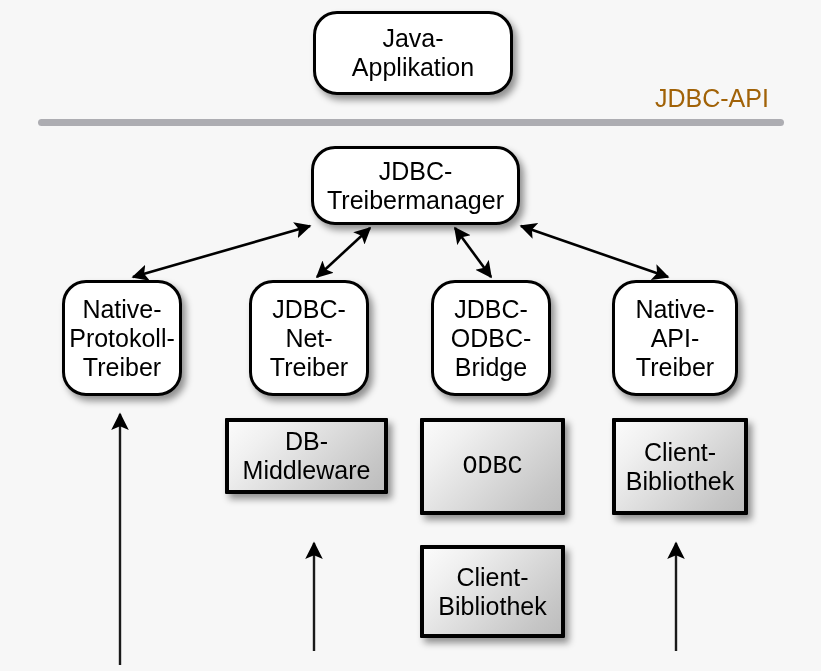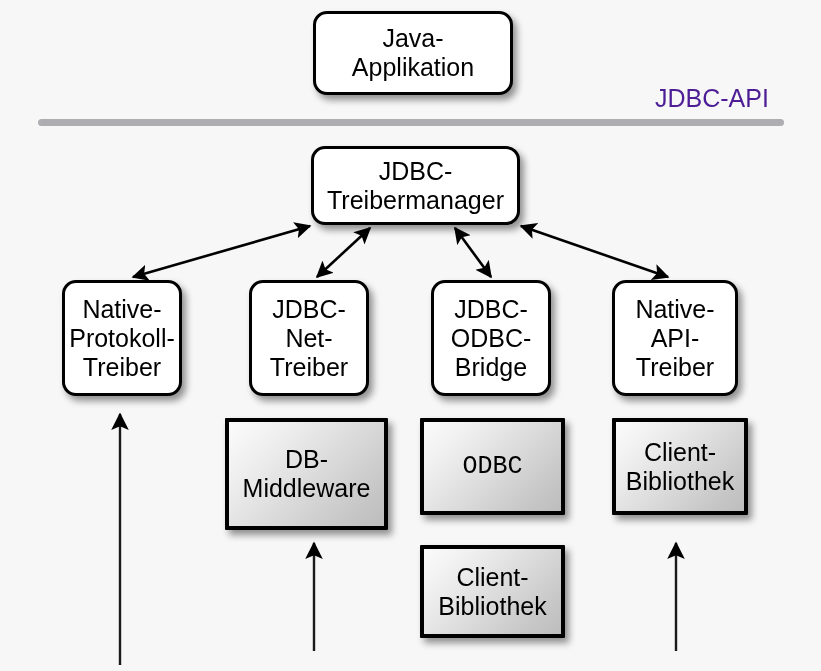--- a/index.html
+++ b/index.html
@@ -32,36 +32,36 @@
     box-sizing: border-box;
     color: #000000;
     line-height: 1.16;
     white-space: pre-line;
     z-index: 3;
   }
   
   .rounded {
     background: #ffffff;
     border: 3px solid #000000;
-    border-radius: 14px;
+    border-radius: 24px;
     box-shadow: 4px 5px 7px rgba(0,0,0,0.42);
     font-size: 25px;
   }
   
   .grayblock {
     border: 4px solid #000000;
     border-radius: 1px;
     background: linear-gradient(135deg, #fbfbfb 0%, #f0f0f0 22%, #dcdcdc 52%, #c6c6c6 84%, #bdbdbd 100%);
     box-shadow: 4px 5px 7px rgba(0,0,0,0.42);
     font-size: 25px;
   }
   .api-label {
     position: absolute;
     font-size: 25px;
-    color: #4c1d95;
+    color: #a16207;
     z-index: 3;
     white-space: nowrap;
   }
   .api-rule {
     position: absolute;
     background: #adadb2;
     border-radius: 4px;
     z-index: 2;
   }
 </style>
@@ -113,21 +113,21 @@
 Treiber</div>
 
   <div class="node rounded" style="left:431px; top:280px; width:120px; height:116px;">JDBC-
 ODBC-
 Bridge</div>
 
   <div class="node rounded" style="left:612px; top:280px; width:126px; height:116px;">Native-
 API-
 Treiber</div>
 
-  <div class="node grayblock" style="left:225px; top:418px; width:163px; height:112px;">DB-
+  <div class="node grayblock" style="left:225px; top:418px; width:163px; height:76px;">DB-
 Middleware</div>
 
   <div class="node grayblock" style="left:420px; top:418px; width:145px; height:97px;font-family:Liberation Mono, monospace;">ODBC</div>
 
   <div class="node grayblock" style="left:612px; top:418px; width:136px; height:97px;">Client-
 Bibliothek</div>
 
   <div class="node grayblock" style="left:420px; top:545px; width:145px; height:93px;">Client-
 Bibliothek</div>
 

